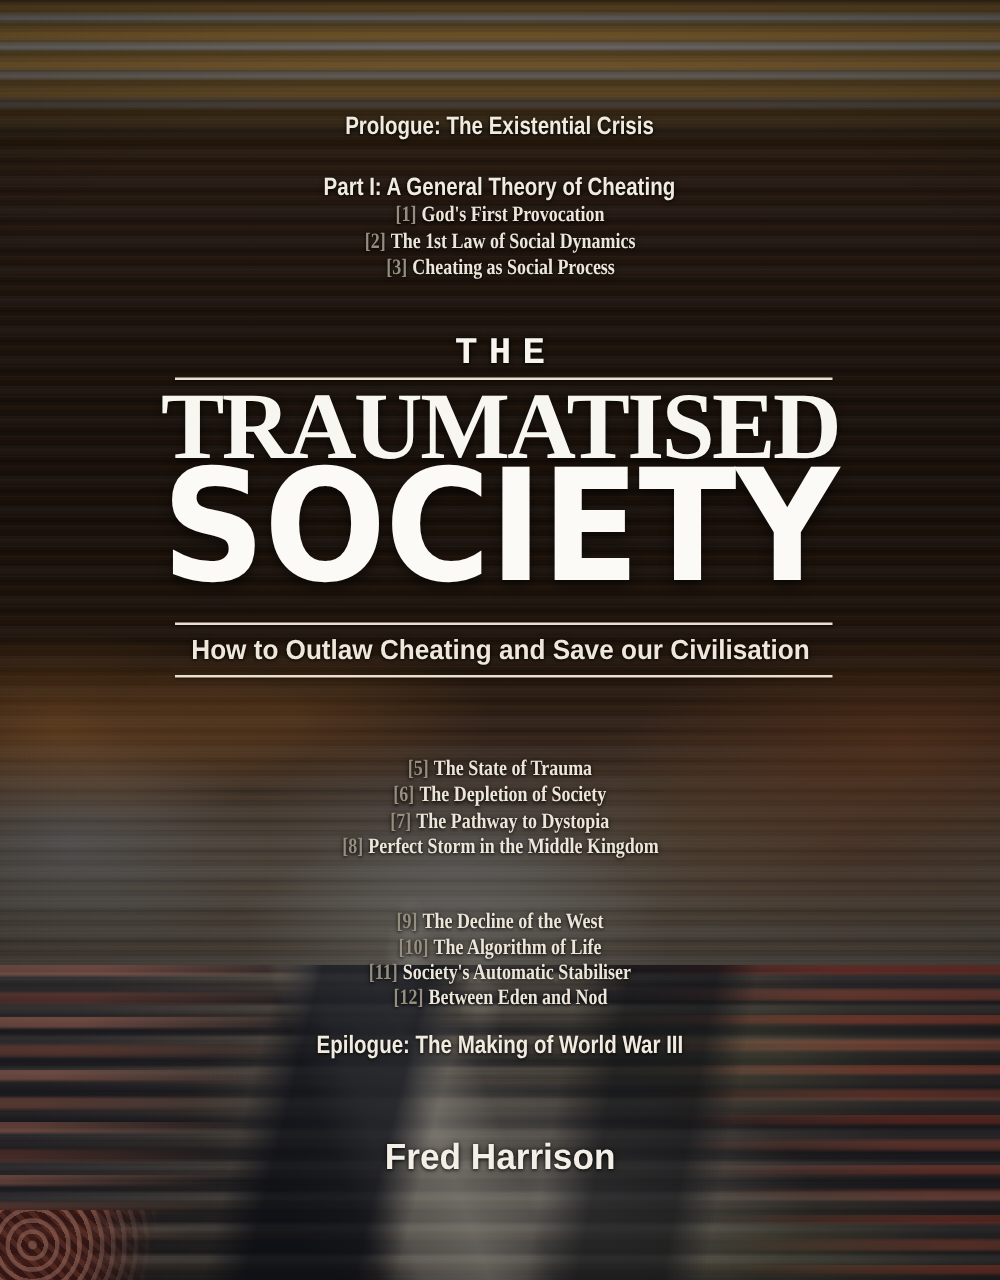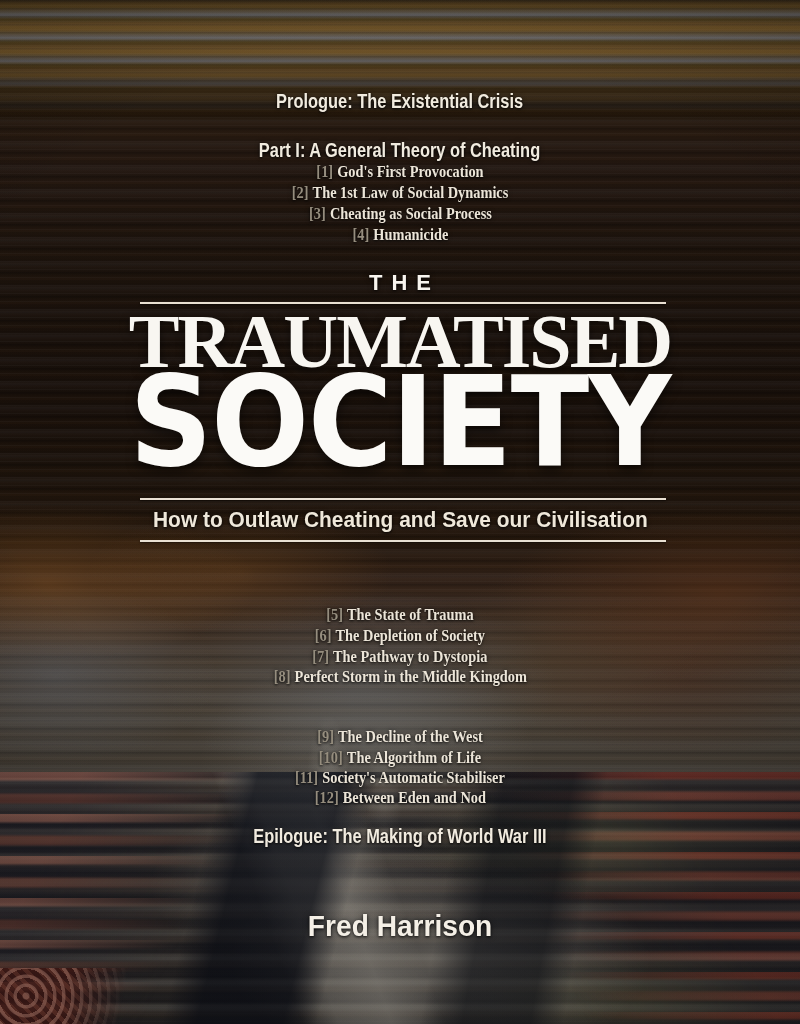--- a/index.html
+++ b/index.html
@@ -79,22 +79,22 @@
     radial-gradient(90% 55% at 50% 38%, transparent 60%, rgba(8,5,3,0.25) 100%);}
 
   
   .line{position:absolute;left:0;width:800px;text-align:center;white-space:nowrap;
     color:#ece5d8;font-weight:bold;
     text-shadow:0 1px 3px rgba(0,0,0,0.8), 0 0 6px rgba(0,0,0,0.4);}
   .cond{display:inline-block;transform:scaleX(0.82);}
   .heading{font-size:20px;line-height:21px;color:#f1ebdf;}
   .chapter{font-size:17.5px;line-height:21px;font-family:Liberation Serif, serif;}
   .num{color:#958d7e;margin-right:5px;}
-  .the{top:266px;line-height:34px;font-family:Liberation Sans, sans-serif;
-    font-size:22px;letter-spacing:9px;text-indent:9px;color:#f8f5ef;}
+  .the{top:266px;line-height:34px;font-family:Liberation Mono, monospace;
+    font-size:30px;letter-spacing:9px;text-indent:9px;color:#f8f5ef;}
   .traumatised{top:301px;line-height:80px;font-family:"Liberation Serif","DejaVu Serif",serif;
     font-size:76px;letter-spacing:-2px;color:#f8f6f1;
     text-shadow:0 3px 8px rgba(0,0,0,0.55);}
   .society{top:372px;line-height:100px;font-family:"DejaVu Sans",sans-serif;
     font-size:115px;letter-spacing:-1px;color:#fbfaf7;
     text-shadow:0 4px 10px rgba(0,0,0,0.5);}
   .society .stretch{display:inline-block;line-height:100px;transform:scale(1.0,1.08);}
   .subtitle{top:507px;line-height:26px;font-size:22px;color:#efe8da;}
   .subtitle .cond{transform:scaleX(0.95);}
   .epilogue{top:826px;text-decoration:underline;}
@@ -130,23 +130,20 @@
     <span class="cond">Part I: A General Theory of Cheating</span>
   </div>
   <div class="line chapter" style="top:161px">
     <span class="cond"><span class="num">[1]</span><span>God's First Provocation</span></span>
   </div>
   <div class="line chapter" style="top:182px">
     <span class="cond"><span class="num">[2]</span><span>The 1st Law of Social Dynamics</span></span>
   </div>
   <div class="line chapter" style="top:203px">
     <span class="cond"><span class="num">[3]</span><span>Cheating as Social Process</span></span>
-  </div>
-  <div class="line chapter" style="top:224px">
-    <span class="cond"><span class="num">[4]</span><span>Humanicide</span></span>
   </div>
 
   <div class="line the">
     <span>THE</span>
   </div>
   <div class="rule" style="top:302px"></div>
   <div class="line traumatised">
     <span>TRAUMATISED</span>
   </div>
   <div class="line society">

